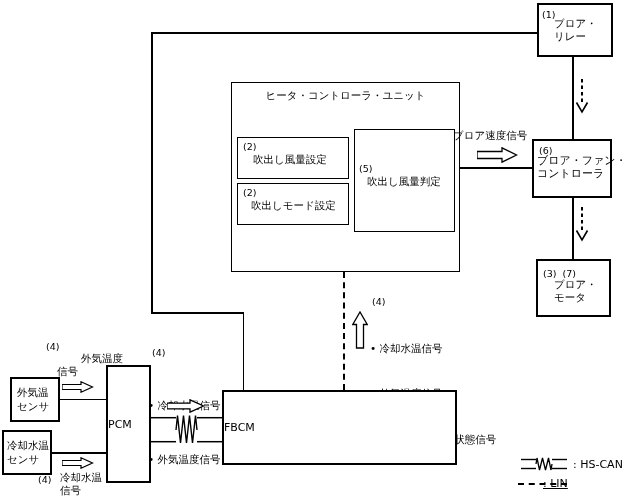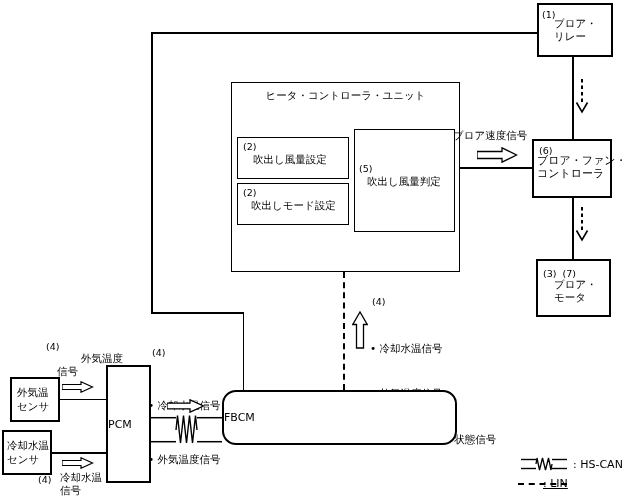--- a/index.html
+++ b/index.html
@@ -111,21 +111,21 @@
     <div>• 冷却水温信号</div>
     <div>• 外気温度信号</div>
   </div>
   <svg style="left:167px;top:399px;" width="38" height="14" viewBox="0 0 38 14">
     <polygon points="0,4.2 23,4.2 23,0.8 36.5,7 23,13.2 23,9.8 0,9.8" fill="#fff" stroke="#000" stroke-width="1.3"></polygon>
   </svg>
 
   <div class="box center" style="left:106px;top:365px;width:45px;height:118px;">
     <span style="font-size:11px;">PCM</span>
   </div>
-  <div class="box center" style="left:222px;top:390px;width:235px;height:55px;border-radius:14px;">
+  <div class="box center" style="left:222px;top:390px;width:235px;height:75px;">
     <span style="font-size:11px;">FBCM</span>
   </div>
 
   <div class="box" style="left:2px;top:377px;width:50px;height:45px;margin-left:8px;">
     <span class="txt" style="left:5px;top:7px;">外気温</span>
     <span class="txt" style="left:5px;top:21px;">センサ</span>
   </div>
   <div class="box" style="left:2px;top:430px;width:50px;height:45px;">
     <span class="txt" style="left:3px;top:7px;">冷却水温</span>
     <span class="txt" style="left:3px;top:21px;">センサ</span>

